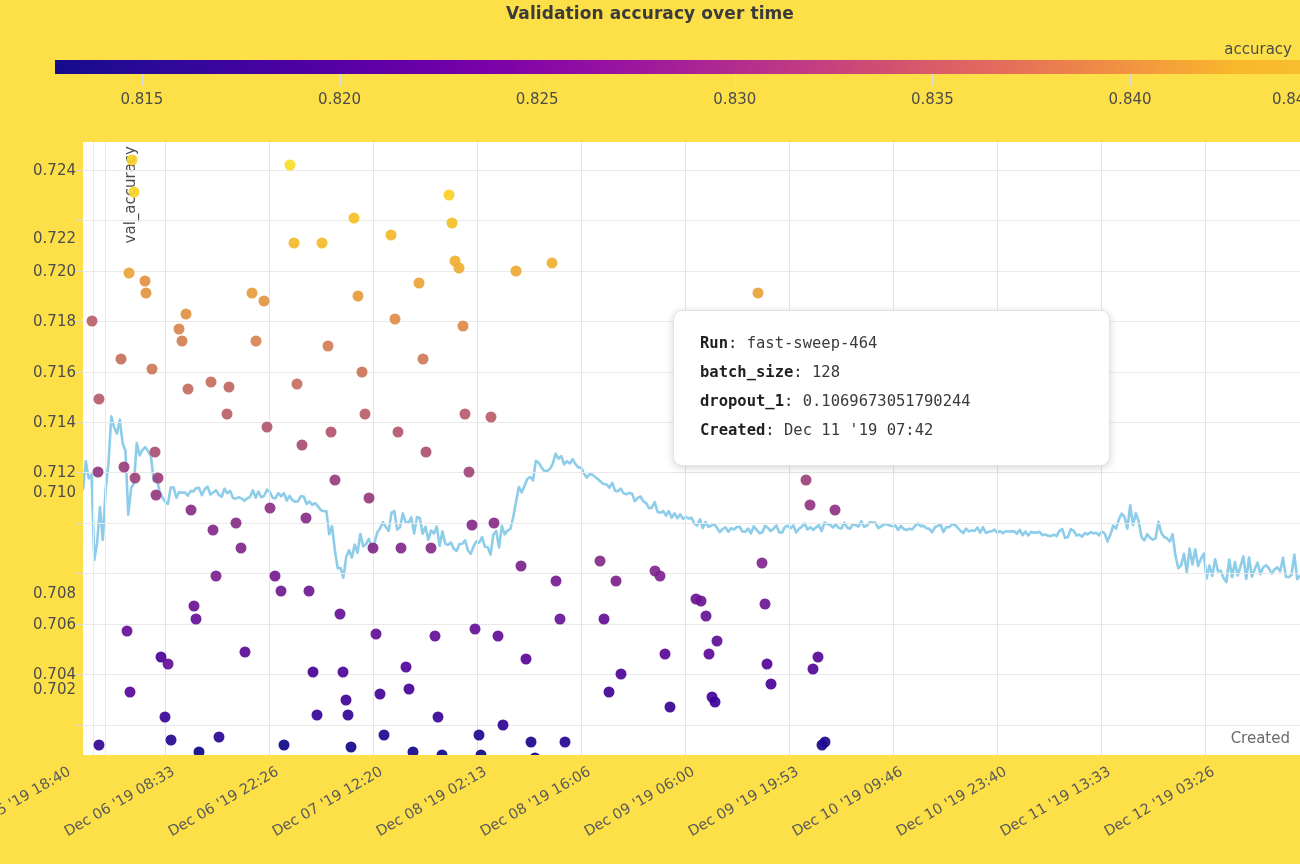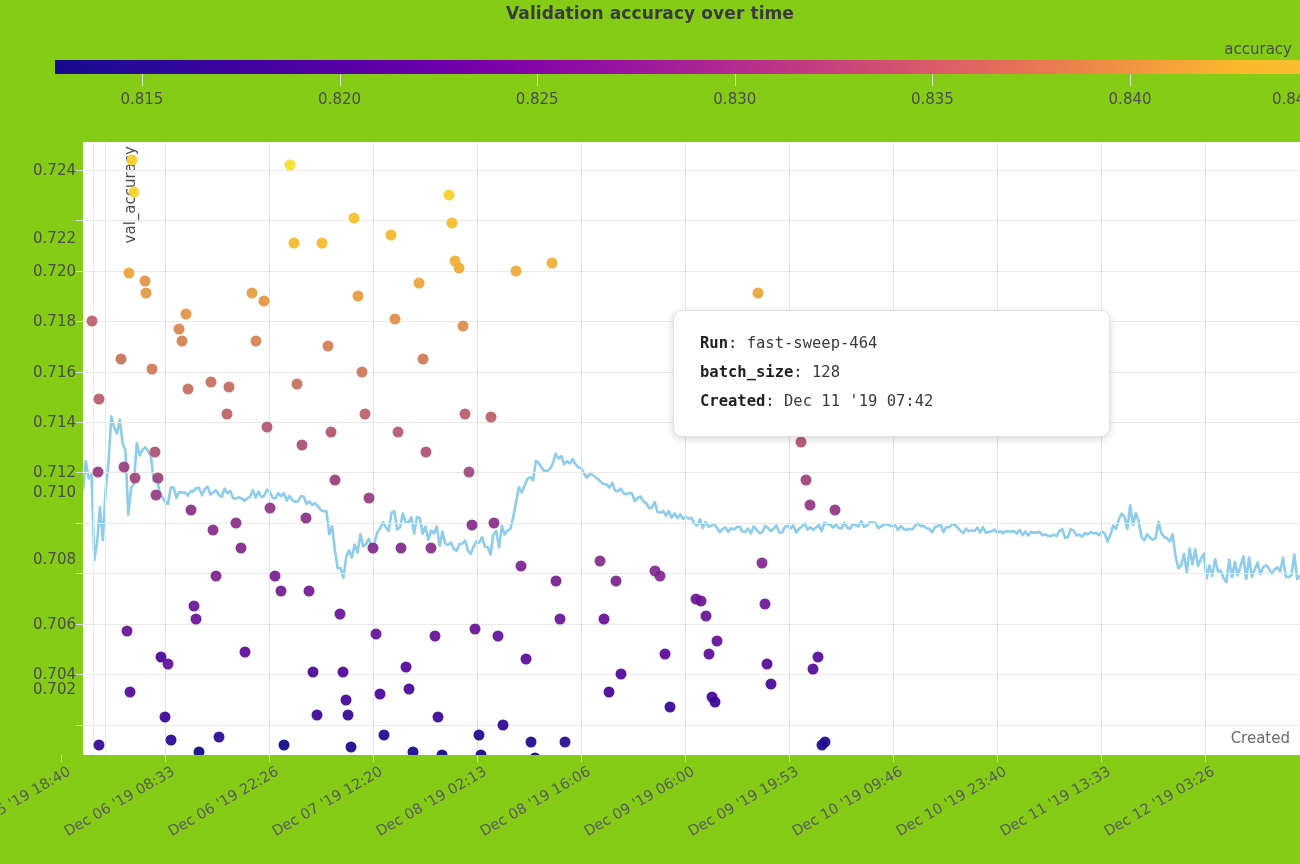--- a/index.html
+++ b/index.html
@@ -3,21 +3,21 @@
 <meta charset="utf-8">
 <style>
   * { box-sizing: border-box; }
   html, body {
     margin: 0; padding: 0;
     width: 1300px; height: 864px;
     background: #ffffff;
     font-family: "DejaVu Sans", "Liberation Sans", sans-serif;
     overflow: hidden;
   }
-  #root { position: relative; width: 1300px; height: 864px; background:#84cc16; }
+  #root { position: relative; width: 1300px; height: 864px; background:#fde047; }
 
   
   .chart-title {
     position: absolute; top: 0px; left: 0; width: 1300px;
     text-align: center;
     font-size: 17px; font-weight: 700; color: #3b3b3b;
     letter-spacing: .1px;
     line-height: 26px;
   }
 
@@ -337,21 +337,21 @@
       <div class="dot" style="left: 752.106px; top: 368.305px; background: rgb(143, 51, 132);"></div>
     </div>
 
   <div id="y-axis">
       <div class="ytick-label" style="top: 689px;">0.702</div>
       <div class="ytick-mark" style="top: 724.728px;"></div>
       <div class="ytick-label" style="top: 674.276px;">0.704</div>
       <div class="ytick-mark" style="top: 674.276px;"></div>
       <div class="ytick-label" style="top: 623.823px;">0.706</div>
       <div class="ytick-mark" style="top: 623.823px;"></div>
-      <div class="ytick-label" style="top: 559px;">0.708</div>
+      <div class="ytick-label" style="top: 593px;">0.708</div>
       <div class="ytick-mark" style="top: 573.37px;"></div>
       <div class="ytick-label" style="top: 492px;">0.710</div>
       <div class="ytick-mark" style="top: 522.918px;"></div>
       <div class="ytick-label" style="top: 472.465px;">0.712</div>
       <div class="ytick-mark" style="top: 472.465px;"></div>
       <div class="ytick-label" style="top: 422.012px;">0.714</div>
       <div class="ytick-mark" style="top: 422.012px;"></div>
       <div class="ytick-label" style="top: 371.56px;">0.716</div>
       <div class="ytick-mark" style="top: 371.56px;"></div>
       <div class="ytick-label" style="top: 321.107px;">0.718</div>
@@ -386,16 +386,17 @@
       <div class="xtick-mark" style="left: 997px; top: 755px;"></div>
       <div class="xtick-label" style="left: 971px; width: 134px; top: 763px;">Dec 11 '19 13:33</div>
       <div class="xtick-mark" style="left: 1101px; top: 755px;"></div>
       <div class="xtick-label" style="left: 1075px; width: 134px; top: 763px;">Dec 12 '19 03:26</div>
       <div class="xtick-mark" style="left: 1205px; top: 755px;"></div>
     </div>
 
   <div class="tooltip" id="tooltip">
       <div class="tt-row"><span class="tt-key">Run</span><span>: </span><span class="tt-val">fast-sweep-464</span></div>
       <div class="tt-row"><span class="tt-key">batch_size</span><span>: </span><span class="tt-val">128</span></div>
+      <div class="tt-row"><span class="tt-key">dropout_1</span><span>: </span><span class="tt-val">0.1069673051790244</span></div>
       <div class="tt-row"><span class="tt-key">Created</span><span>: </span><span class="tt-val">Dec 11 '19 07:42</span></div>
     </div>
 
 </div>
 
 </body></html>

